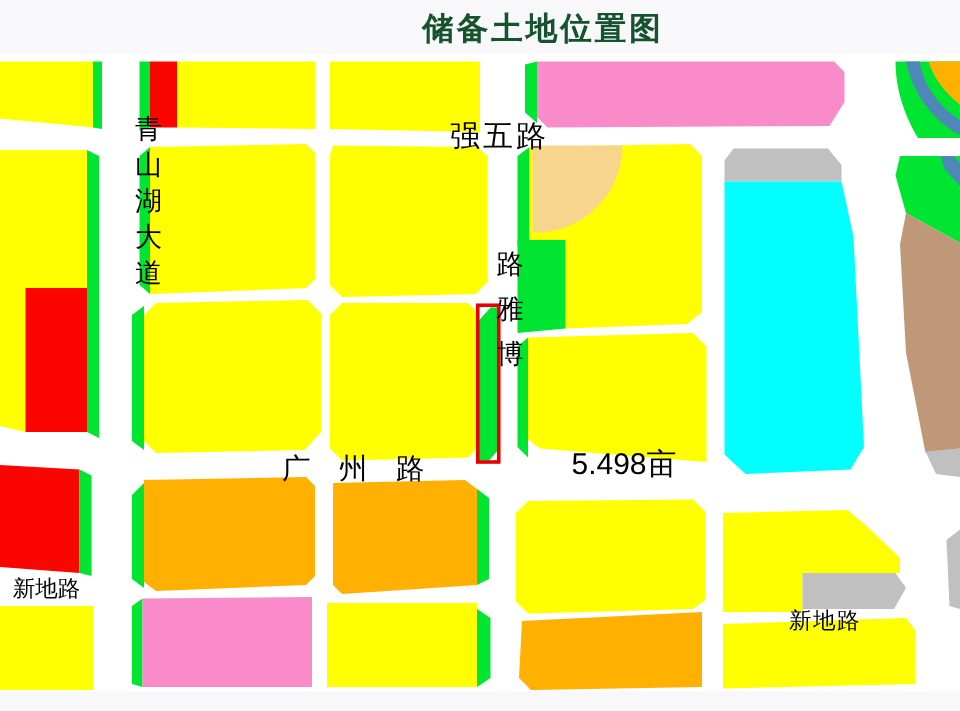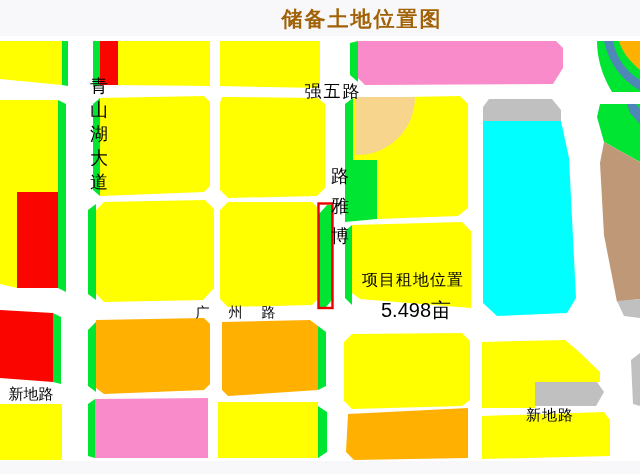--- a/index.html
+++ b/index.html
@@ -5,21 +5,21 @@
   html,body{margin:0;padding:0;}
   body{
     width:640px;height:474px;overflow:hidden;
     font-family:"Liberation Sans","DejaVu Sans",sans-serif;
     background:#F8F8FA;
   }
   .stage{position:relative;width:640px;height:474px;background:#F8F8FA;}
   .stage svg{position:absolute;left:0;top:0;width:640px;height:474px;display:block;}
   .map-title{
     position:absolute;left:362px;top:19px;transform:translate(-50%,-50%);
-    font-size:21px;font-weight:bold;letter-spacing:2px;color:#a16207;white-space:nowrap;
+    font-size:21px;font-weight:bold;letter-spacing:2px;color:#14532d;white-space:nowrap;
   }
   .labels{position:absolute;left:0;top:0;width:640px;height:474px;pointer-events:none;}
   .maplabel{
     position:absolute;transform:translate(-50%,-50%);
     color:#000;font-weight:500;white-space:nowrap;line-height:1;
   }
 </style>
 </head>
 <body>
 
@@ -82,23 +82,22 @@
     <g>
         <rect x="318.5" y="203.5" width="14" height="104.5" fill="none" stroke="#E60000" stroke-width="2.4"></rect>
       </g>
   </svg>
   <div class="labels">
       <div class="maplabel" style="left: 99px; top: 86px; font-size: 18px;">青</div>
       <div class="maplabel" style="left: 99px; top: 110px; font-size: 18px;">山</div>
       <div class="maplabel" style="left: 99px; top: 134px; font-size: 18px;">湖</div>
       <div class="maplabel" style="left: 99px; top: 158px; font-size: 18px;">大</div>
       <div class="maplabel" style="left: 99px; top: 182px; font-size: 18px;">道</div>
-      <div class="maplabel" style="left: 333px; top: 91px; font-size: 17px; letter-spacing: 2px;">强五路</div>
+      <div class="maplabel" style="left: 333px; top: 91px; font-size: 20px; letter-spacing: 2px;">强五路</div>
       <div class="maplabel" style="left: 340px; top: 176px; font-size: 18px;">路</div>
       <div class="maplabel" style="left: 340px; top: 206px; font-size: 18px;">雅</div>
       <div class="maplabel" style="left: 340px; top: 236px; font-size: 18px;">博</div>
-      <div class="maplabel" style="left: 245px; top: 313px; font-size: 14px; letter-spacing: 19px; font-family: Liberation Mono, monospace;">广州路</div>
-      <div class="maplabel" style="left: 413px; top: 280px; font-size: 16px; letter-spacing: 1px;">项目租地位置</div>
+      <div class="maplabel" style="left: 245px; top: 313px; font-size: 19px; letter-spacing: 19px;">广州路</div>
       <div class="maplabel" style="left: 416px; top: 310px; font-size: 20px;">5.498亩</div>
       <div class="maplabel" style="left: 31px; top: 393px; font-size: 15px;">新地路</div>
       <div class="maplabel" style="left: 550px; top: 414px; font-size: 15px; letter-spacing: 1px;">新地路</div>
     </div>
 </div>
 
 </body></html>

